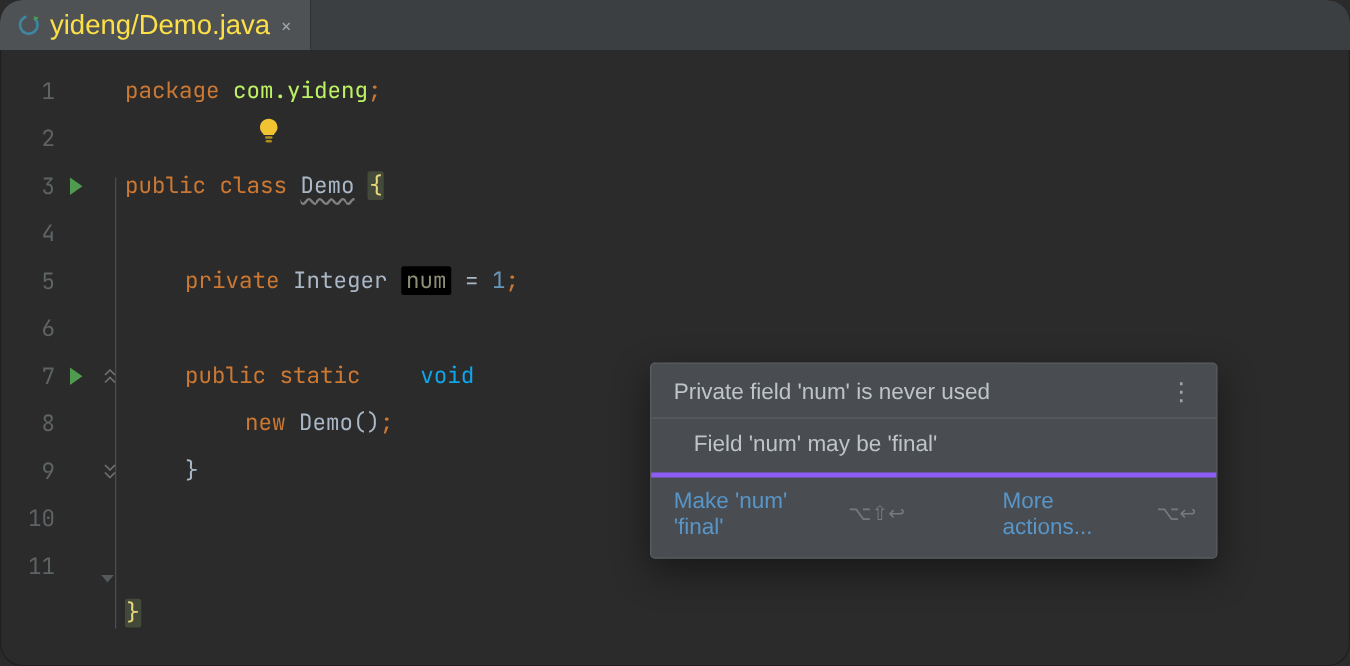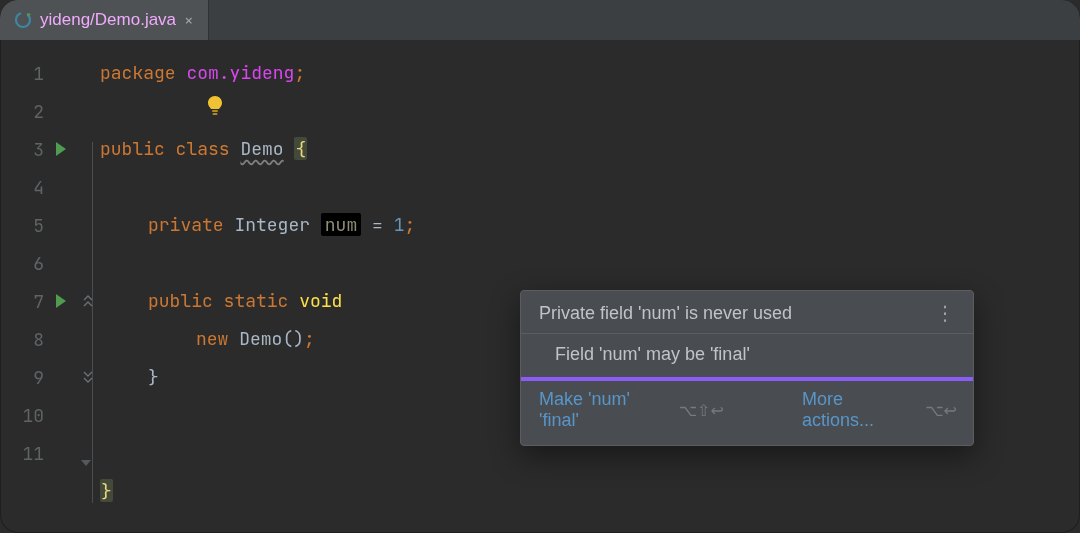--- a/index.html
+++ b/index.html
@@ -36,21 +36,21 @@
   }
   .tab::after {
     content: "";
     position: absolute;
     left: 0; right: 0; bottom: 0;
     height: 3px;
     background: #3b7ba0;
     opacity: 0;
   }
   .tab.active::after { opacity: 0;  }
-  .tab-label { color: #f0abfc; font-size: 17px; font-family: sans-serif; }
+  .tab-label { color: #fde047; font-size: 22px; font-family: sans-serif; }
   .tab-close { color: #9ea5ab; font-size: 16px; }
 
   
   .java-icon {
     width: 18px; height: 18px;
     display: inline-block;
     position: relative;
   }
   .java-icon svg { width: 18px; height: 18px; display: block; }
 
@@ -123,25 +123,25 @@
   .bulb-row { display:flex; align-items:center; padding-left: 20px; }
   .bulb-row svg { width:18px; height:22px; }
 
   .kw   { color: #cc7832; }
   .type { color: #a9b7c6; }
   .ident{ color: #a9b7c6; }
   .cls  { color: #a9b7c6; }
   .cls.u{ text-decoration: wavy underline #808080; text-underline-offset:4px; }
   .brace{ color: #a9b7c6; }
   .brace.hi { background:#444a3a; color:#e8d87c; border-radius:2px; padding:0 1px;}
-  .pkg  { color: #d946ef; margin-top: 29px; }
+  .pkg  { color: #bef264; margin-top: 29px; }
   .semi { color: #cc7832; }
   .num  { color: #6897bb; }
   .field-hi { background:#000000; color:#8d8d74; padding:0 4px; border-radius:2px;}
-  .voidtrunc { color:#fde047; }
+  .voidtrunc { color:#0ea5e9;margin-left:37px; }
 
   
   .popup {
     position: absolute;
     left: 420px;
     top: 240px;
     width: 454px;
     background: #494c50;
     border: 1px solid #5a5e62;
     border-radius: 4px;

